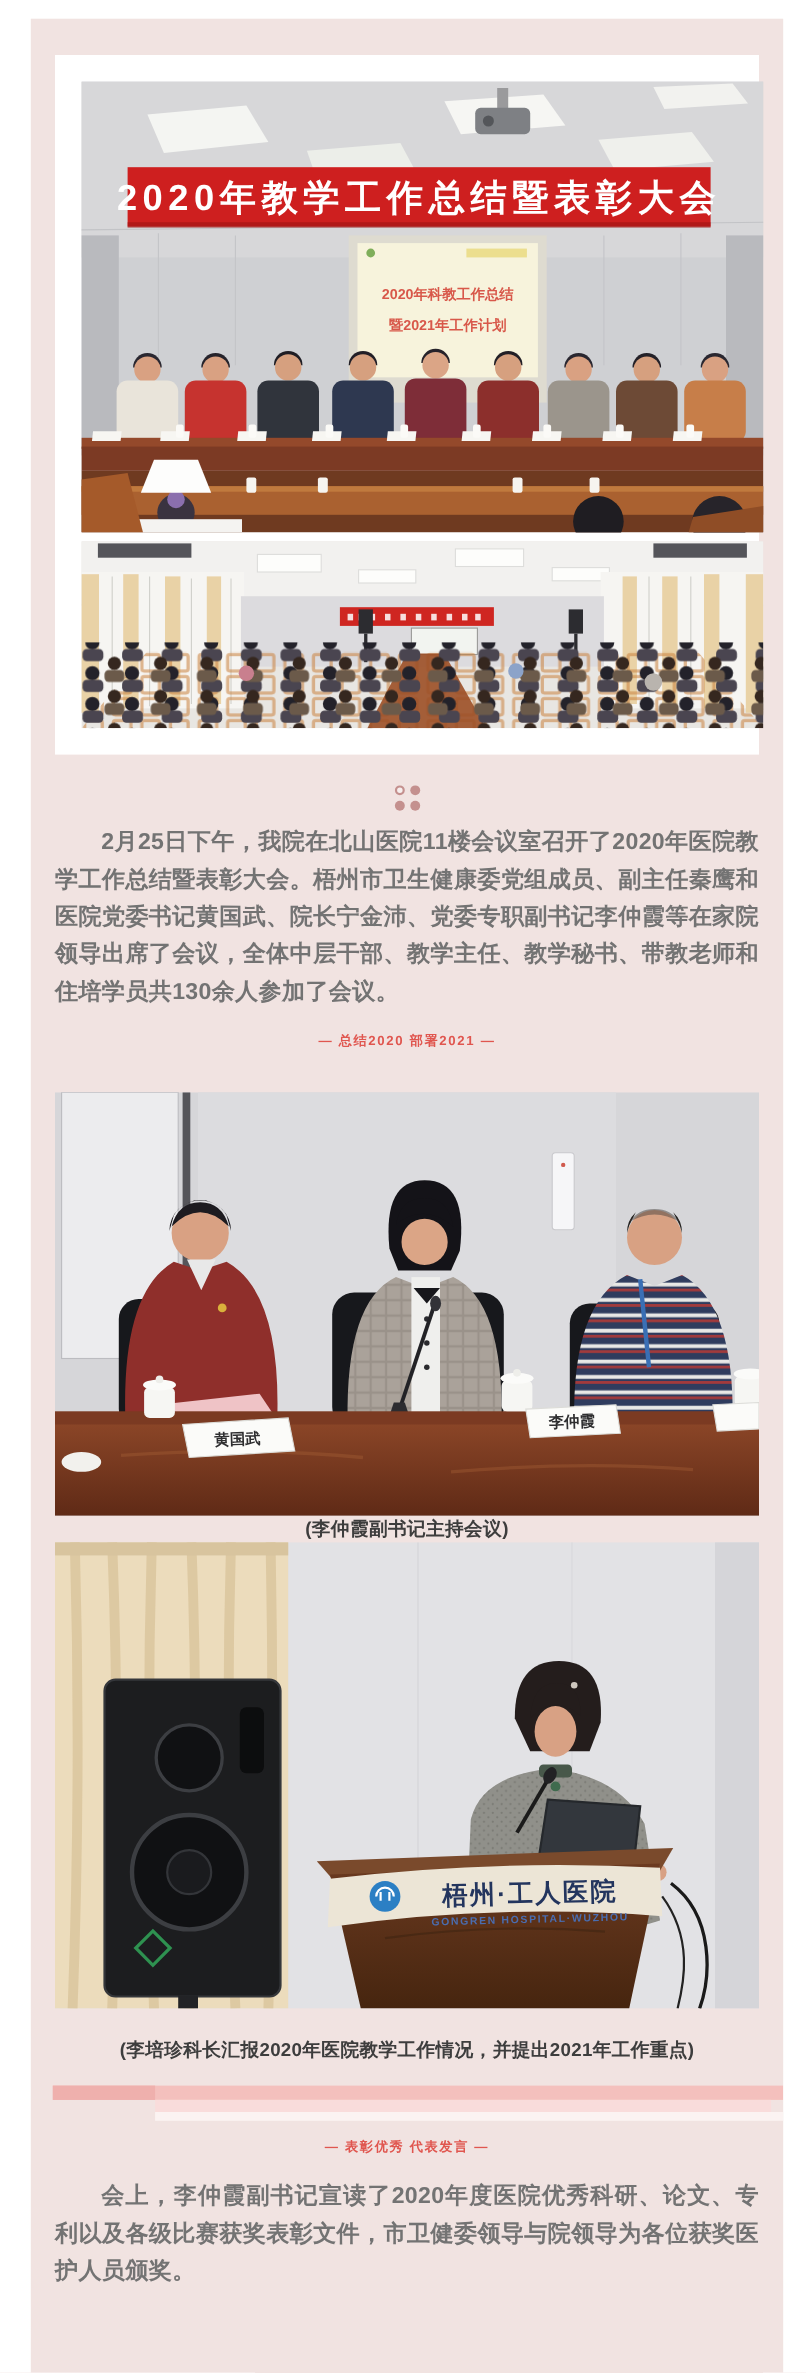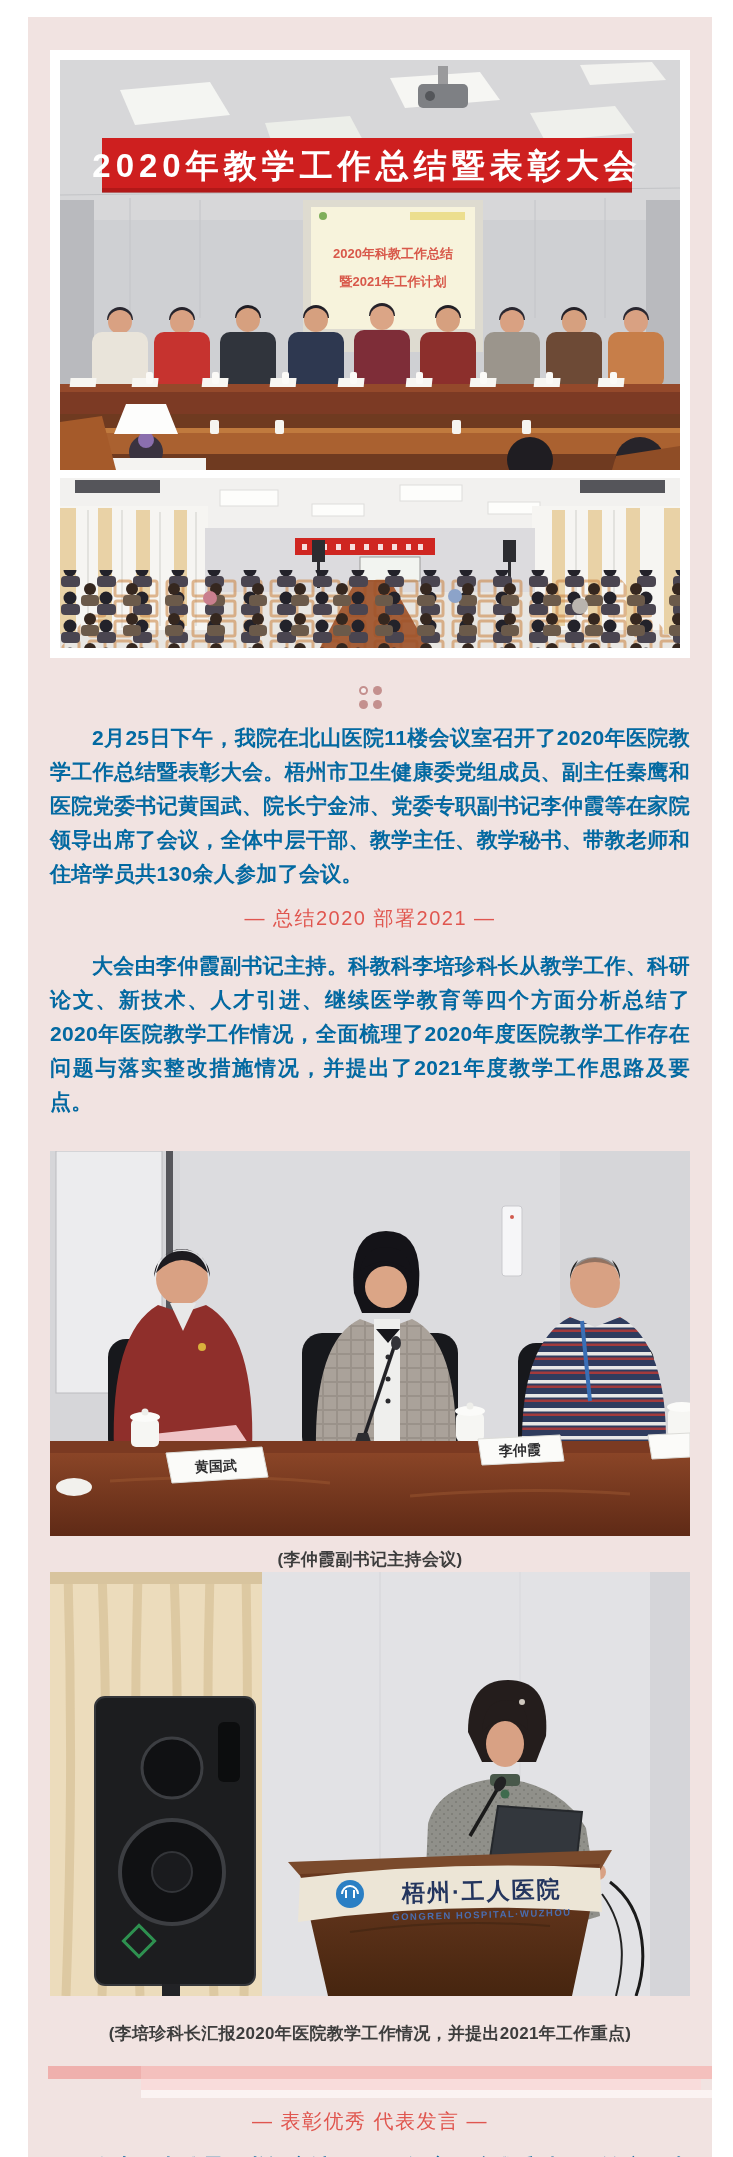--- a/index.html
+++ b/index.html
@@ -7,45 +7,45 @@
     width:733px;height:2157px;background:#ffffff;overflow:hidden;
     font-family:"Liberation Sans","DejaVu Sans",sans-serif;
   }
   .section{
     margin:17px 0 0 28px;width:684px;height:2140px;
     background:#f1e3e1;overflow:hidden;position:relative;
   }
   
   .photo-card{
     margin:33px auto 0;width:640px;background:#ffffff;
-    padding:10px;box-sizing:border-box;
+    padding:24px;box-sizing:border-box;
   }
   .photo-card svg{display:block;}
   .gap8{margin-top:8px;}
   
   .dots{margin:28px auto 0;width:23px;height:23px;display:grid;
         grid-template-columns:9px 9px;grid-template-rows:9px 9px;gap:5px;}
   .dot{width:9px;height:9px;border-radius:50%;background:#c4908e;}
   .dot.hollow{background:#f7efee;border:2.5px solid #c4908e;box-sizing:border-box;}
   .para{
     margin:12px 22px 0;font-size:21px;line-height:34px;font-weight:bold;
-    color:#0369a1;text-align:justify;text-indent:2em;letter-spacing:0.3px;
+    color:#737373;text-align:justify;text-indent:2em;letter-spacing:0.3px;
   }
   .para.last{margin-top:14px;}
   .heading{
-    margin:12px 0 0;text-align:center;font-size:20px;font-weight:normal;
+    margin:12px 0 0;text-align:center;font-size:12px;font-weight:bold;
     color:#e0564f;line-height:30px;letter-spacing:1.5px;
   }
   .heading2{margin-top:8px;}
   .p2{margin-top:16px;}
   .full-photo{display:block;margin:32px auto 0;width:640px;}
   .full-photo svg{display:block;}
   .photo4{margin-top:0;}
   .caption{
-    margin-top:12px;text-align:center;font-size:17px;font-weight:bold;
+    margin-top:0;text-align:center;font-size:17px;font-weight:bold;
     color:#3d3d3d;line-height:24px;letter-spacing:0.3px;
   }
   .caption.c2{margin-top:26px;}
   
   .divider{position:relative;margin:20px 0 0 20px;width:666px;height:32px;}
   .divider .bar1{position:absolute;left:0;top:0;width:664px;height:13px;background:#f4c0bd;}
   .divider .bar1cap{position:absolute;left:0;top:0;width:93px;height:13px;background:#efb0ad;}
   .divider .bar2{position:absolute;left:93px;top:13px;width:560px;height:11px;background:#f9dcdb;}
   .divider .bar3{position:absolute;left:93px;top:24px;width:573px;height:8px;background:#fbf3f2;}
 </style>
@@ -277,21 +277,20 @@
     <div class="dot hollow"></div>
     <div class="dot"></div>
     <div class="dot"></div>
     <div class="dot"></div>
   </div>
 
   <p class="para">2月25日下午，我院在北山医院11楼会议室召开了2020年医院教学工作总结暨表彰大会。梧州市卫生健康委党组成员、副主任秦鹰和医院党委书记黄国武、院长宁金沛、党委专职副书记李仲霞等在家院领导出席了会议，全体中层干部、教学主任、教学秘书、带教老师和住培学员共130余人参加了会议。</p>
 
   <div class="heading">— 总结2020  部署2021 —</div>
 
-  <p class="para p2">大会由李仲霞副书记主持。科教科李培珍科长从教学工作、科研论文、新技术、人才引进、继续医学教育等四个方面分析总结了2020年医院教学工作情况，全面梳理了2020年度医院教学工作存在问题与落实整改措施情况，并提出了2021年度教学工作思路及要点。</p>
 
   <div class="full-photo">
     <svg width="640" height="385" viewBox="0 0 640 385">
       <defs>
         <linearGradient id="p3-table" x1="0" y1="0" x2="0" y2="1">
           <stop offset="0" stop-color="#8a4527"></stop>
             <stop offset="1" stop-color="#5f2a16"></stop>
         </linearGradient>
         <pattern id="p3-plaid" width="14" height="14" patternUnits="userSpaceOnUse">
           <rect width="14" height="14" fill="#aaa29a"></rect>

